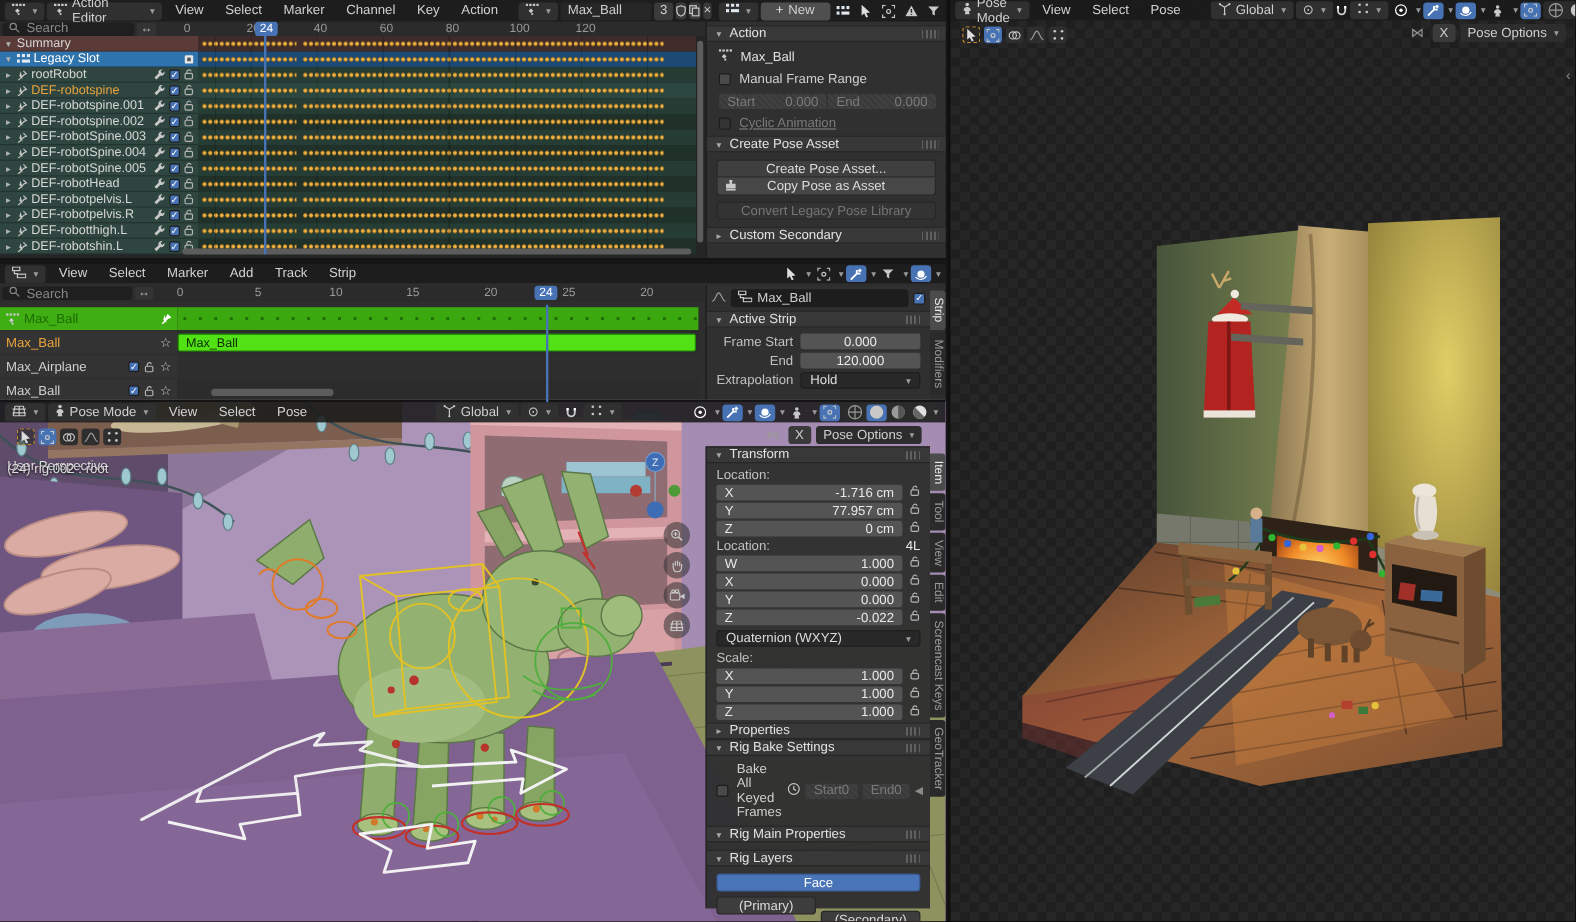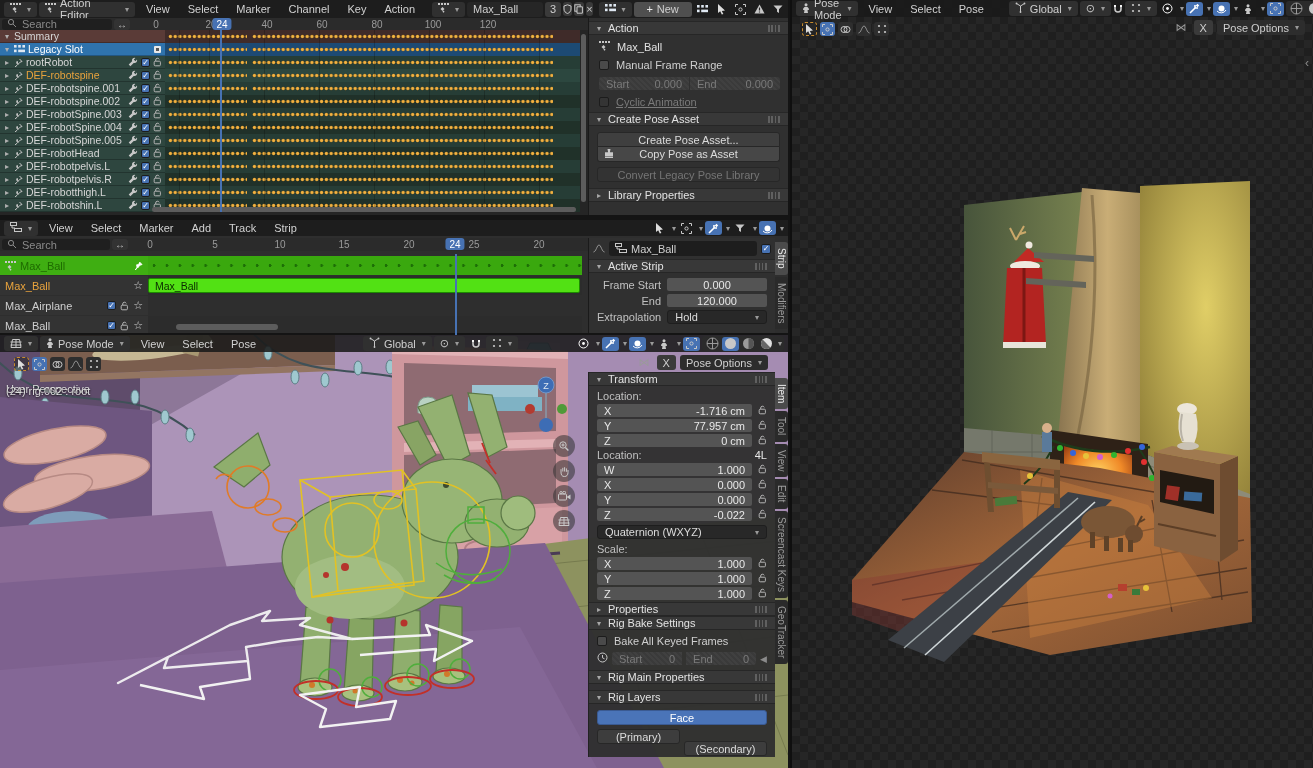--- a/index.html
+++ b/index.html
@@ -632,21 +632,21 @@
                 <path fill="#c8c8c8" d="M3.5 1h3l-.6 3.2H9V8H1V4.2h3.1zM1 8.6h8V10H1z"></path>
               </svg></span>
             <span>Copy Pose as Asset</span>
           </div>
         <div class="btn dim" style="margin-top:5px;">
             <span>Convert Legacy Pose Library</span>
           </div>
       </div>
       <div class="panelhead">
           <span class="exp">▸</span>
-          <span>Library Properties</span>
+          <span>Custom Secondary</span>
           <span class="grip"></span>
         </div>
     </div>
   </div>
 
   <div class="abs" id="nla" style="left:0;top:218px;width:788px;height:115px;background:#2e2e2e;border-top:2px solid #141414;">
     <div class="hdr abs" style="left:0;top:0;right:0;height:16px;">
       <span class="hbtn">
           <span id="nla-edicon"><svg width="12" height="10" viewBox="0 0 12 10">
               <g fill="none" stroke="#c8c8c8">
@@ -1315,21 +1315,21 @@
       <div class="panelhead">
           <span class="exp">▸</span>
           <span>Properties</span>
           <span class="grip"></span>
         </div>
       <div class="panelhead">
           <span class="exp">▾</span>
           <span>Rig Bake Settings</span>
           <span class="grip"></span>
         </div>
-      <div style="padding:5px 8px;display:flex;flex-direction:column;gap:5px;">
+      <div style="padding:5px 8px;display:flex;flex-direction:row;gap:5px;">
         <div style="display:flex;align-items:center;gap:7px;">
             <span class="cb"></span>
             <span>Bake All Keyed Frames</span>
           </div>
         <div style="display:flex;align-items:center;gap:4px;">
           <span id="ic-clock"><svg width="11" height="11" viewBox="0 0 11 11">
                 <circle cx="5.5" cy="5.5" r="4.5" fill="none" stroke="#c8c8c8"></circle>
                 <path d="M5.5 3v2.8l2 1" fill="none" stroke="#c8c8c8"></path>
               </svg></span>
           <div class="valrow dis-slider" style="flex:1;border-radius:3px 0 0 3px;">

